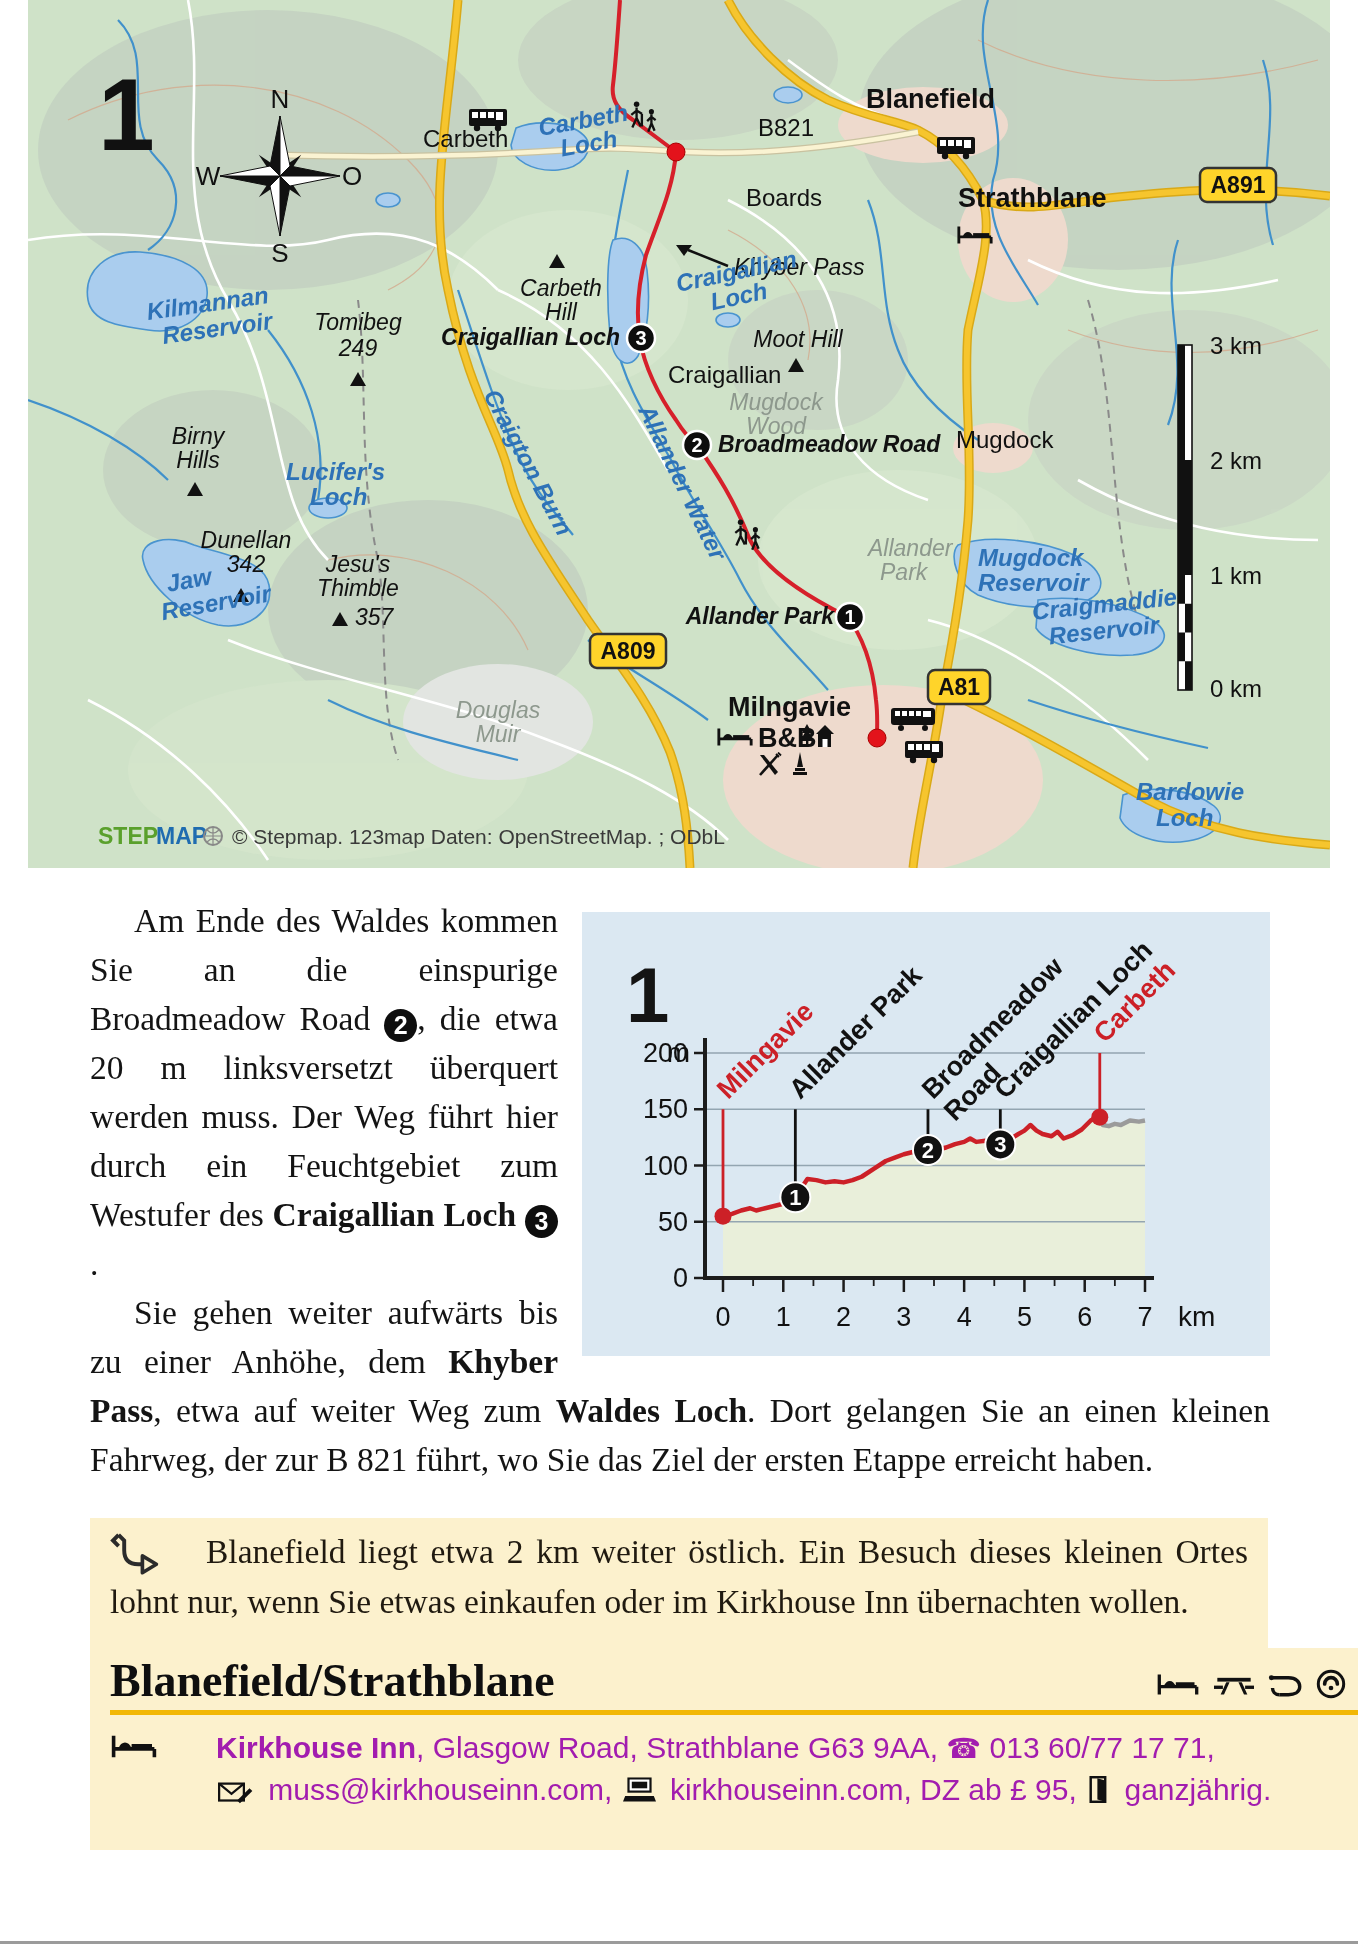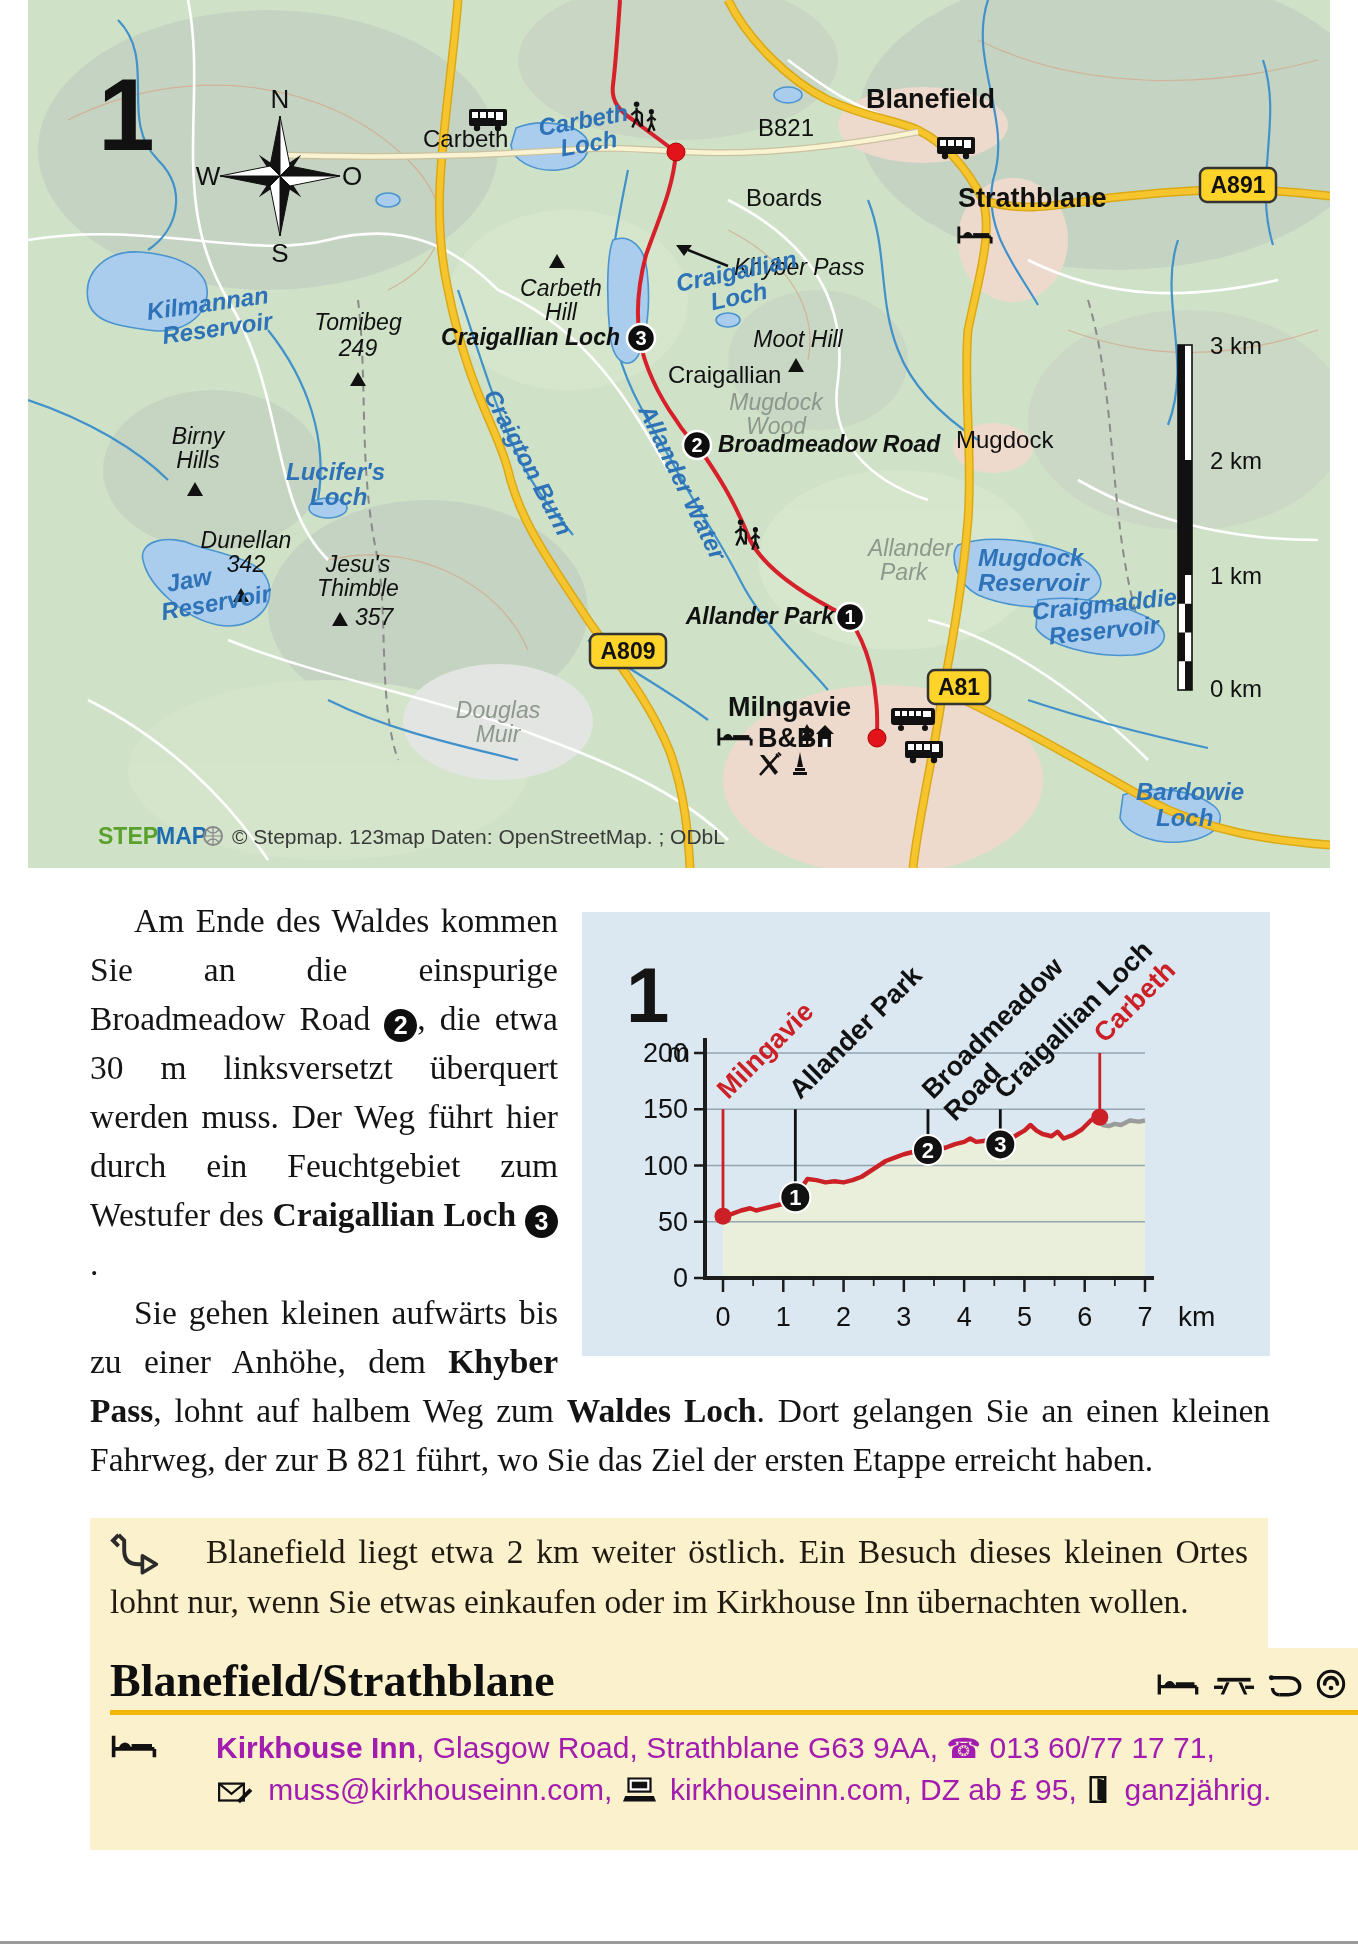--- a/index.html
+++ b/index.html
@@ -488,22 +488,22 @@
             <line x1="532.8571428571429" y1="366" x2="532.8571428571429" y2="374" stroke="#1c1c1c" stroke-width="1.8"></line>
             <text x="502.7142857142857" y="414" text-anchor="middle" font-size="27" fill="#111">6</text>
             <line x1="563" y1="366" x2="563" y2="380" stroke="#1c1c1c" stroke-width="2.5"></line>
             <text x="563" y="414" text-anchor="middle" font-size="27" fill="#111">7</text>
           </g>
         <text x="44" y="110" font-size="78" font-weight="700" fill="#141414">1</text>
         <text x="108" y="150" font-size="28" text-anchor="end" fill="#111">m</text>
         <text x="596" y="414" font-size="28" fill="#111">km</text>
       </svg>
     </div>
-    <p><span>Am Ende des Waldes kommen Sie an die einspurige Broadmeadow Road </span><span class="nbadge">2</span><span>, die etwa 30 m linksversetzt überquert werden muss. Der Weg führt hier durch ein Feuchtgebiet zum Westufer des </span><span class="bld">Craigallian Loch</span> <span class="nbadge">3</span><span>.</span></p>
-    <p><span>Sie gehen kleinen aufwärts bis zu einer Anhöhe, dem </span><span class="bld">Khyber Pass</span><span>, lohnt auf halbem Weg zum </span><span class="bld">Waldes Loch</span><span>. Dort gelangen Sie an einen kleinen Fahrweg, der zur B 821 führt, wo Sie das Ziel der ersten Etappe erreicht haben.</span></p>
+    <p><span>Am Ende des Waldes kommen Sie an die einspurige Broadmeadow Road </span><span class="nbadge">2</span><span>, die etwa 20 m linksversetzt überquert werden muss. Der Weg führt hier durch ein Feuchtgebiet zum Westufer des </span><span class="bld">Craigallian Loch</span> <span class="nbadge">3</span><span>.</span></p>
+    <p><span>Sie gehen weiter aufwärts bis zu einer Anhöhe, dem </span><span class="bld">Khyber Pass</span><span>, etwa auf weiter Weg zum </span><span class="bld">Waldes Loch</span><span>. Dort gelangen Sie an einen kleinen Fahrweg, der zur B 821 führt, wo Sie das Ziel der ersten Etappe erreicht haben.</span></p>
   </div>
 
   <div class="tipbox">
     <svg class="tico" width="56" height="45" viewBox="0 0 40 32">
         <use href="#i-arrow"></use>
       </svg>
     <div class="txt">Blanefield liegt etwa 2 km weiter östlich. Ein Besuch dieses kleinen Ortes lohnt nur, wenn Sie etwas einkaufen oder im Kirkhouse Inn übernachten wollen.</div>
   </div>
 
   <div class="dirbox">

